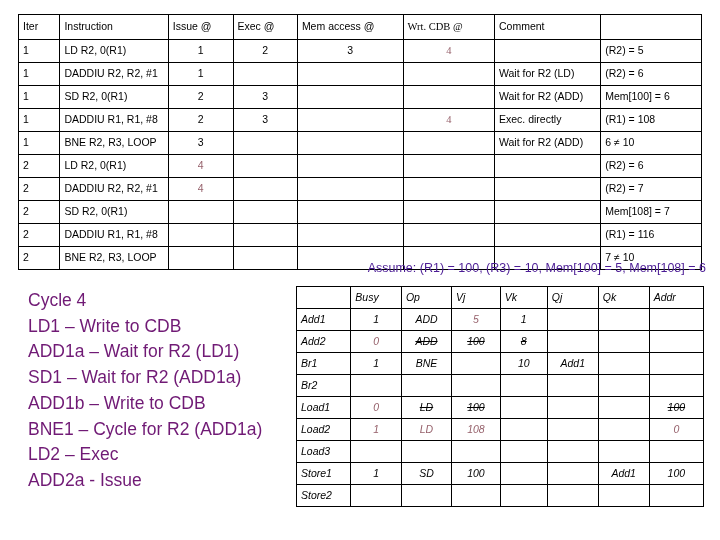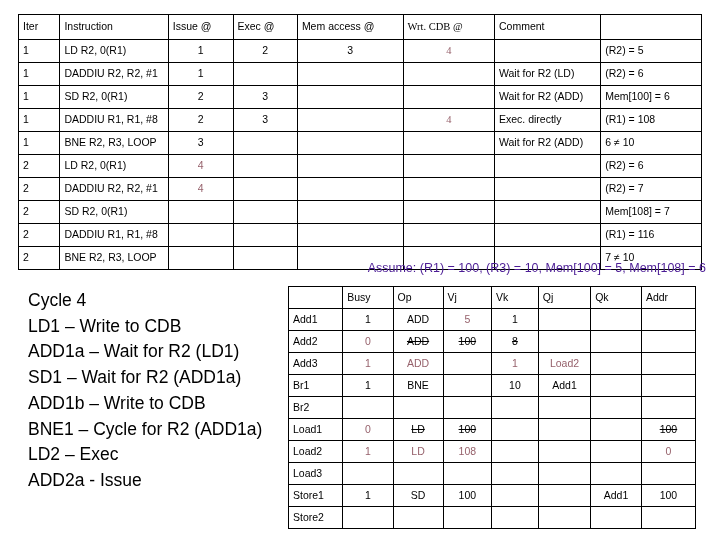--- a/index.html
+++ b/index.html
@@ -55,31 +55,32 @@
     font-size:12.5px;
     color:#4c1d95;
   }
 
   
   #cycle-notes{
     position:absolute;
     left:28px; top:288px;
     font-size:17.5px;
     line-height:1.47;
-    color:#000000;
+    color:#701a75;
     white-space:nowrap;
   }
 
   
   #rs-table{
     position:absolute;
-    left:288px; top:286px;
+    left:296px; top:286px;
     width:408px;
     font-size:10.5px;
     line-height:1.1;
+    font-style:italic;
   }
   #rs-table td{height:21px;text-align:center;}
   #rs-table td.rowlabel{text-align:left;width:52px;}
   #rs-table tr.head td{height:21px;text-align:left;}
   #rs-table .cc{width:50px;}
   #rs-table .cc-addr{width:56px;}
 </style>
 </head>
 <body>
 
@@ -243,30 +244,20 @@
         <td class="rowlabel">Add2</td>
         <td class="cc red">0</td>
         <td class="cc strike">ADD</td>
         <td class="cc strike">100</td>
         <td class="cc strike">8</td>
         <td class="cc"></td>
         <td class="cc"></td>
         <td class="cc-addr"></td>
       </tr>
       <tr>
-        <td class="rowlabel">Add3</td>
-        <td class="cc red">1</td>
-        <td class="cc red">ADD</td>
-        <td class="cc"></td>
-        <td class="cc red">1</td>
-        <td class="cc red">Load2</td>
-        <td class="cc"></td>
-        <td class="cc-addr"></td>
-      </tr>
-      <tr>
         <td class="rowlabel">Br1</td>
         <td class="cc">1</td>
         <td class="cc">BNE</td>
         <td class="cc"></td>
         <td class="cc">10</td>
         <td class="cc">Add1</td>
         <td class="cc"></td>
         <td class="cc-addr"></td>
       </tr>
       <tr>

